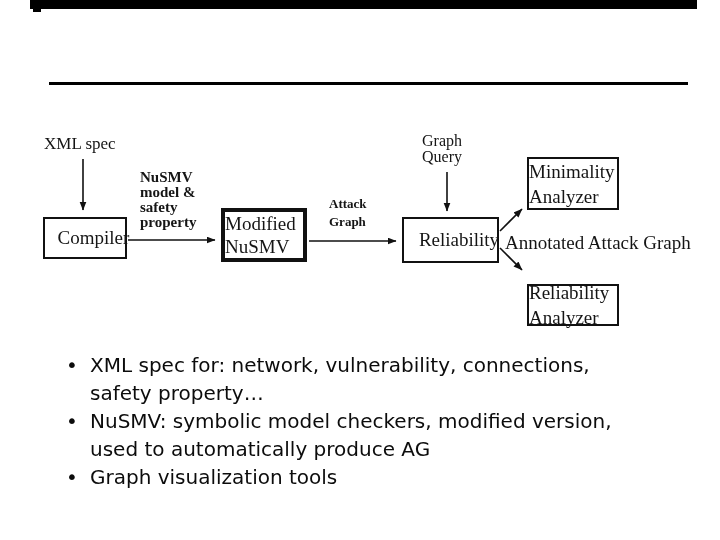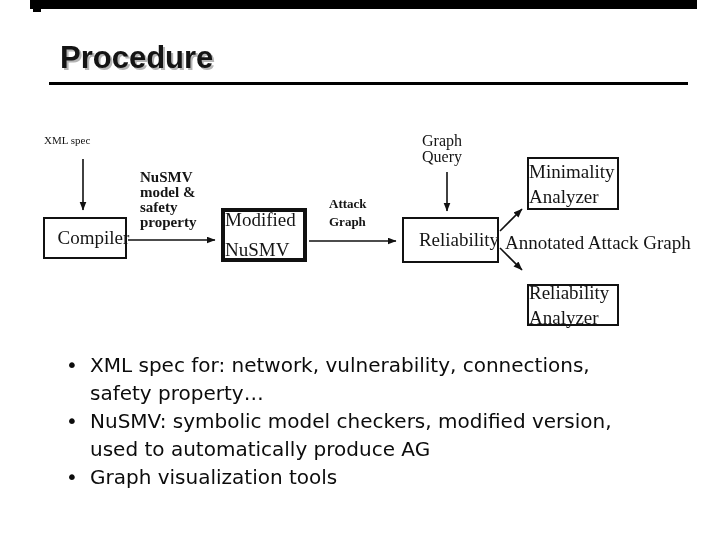--- a/index.html
+++ b/index.html
@@ -17,35 +17,35 @@
     font-size:31px; font-weight:700; color:#141414;
     text-shadow:2px 2px 0 #b5b5b5; letter-spacing:0px;
   }
   .title-underline { position:absolute; left:49px; top:82px; width:639px; height:3px; background:#000; }
 
   
   .diagram { position:absolute; left:0; top:0; width:720px; height:540px; }
   .arrows { position:absolute; left:0; top:0; pointer-events:none; }
 
   .dg { position:absolute; font-family:"Liberation Serif", serif; color:#151515; white-space:pre-line; }
-  .lbl-xmlspec   { left:44px;  top:134px; font-size:11px; }
+  .lbl-xmlspec   { left:44px;  top:134px; font-size:17px; }
   .lbl-nusmv     { left:140px; top:170px; font-size:15px; line-height:15px; font-weight:700; }
   .lbl-attack    { left:329px; top:195px; font-size:13px; line-height:18px; font-weight:700; }
   .lbl-query     { left:422px; top:133px; font-size:16px; line-height:16px; }
   .lbl-annotated { left:505px; top:232px; font-size:19px; white-space:nowrap; }
 
   .node {
     position:absolute; box-sizing:border-box; background:#fff;
     border:2px solid #111; font-family:"Liberation Serif", serif; color:#151515;
     display:flex; align-items:center; font-size:19px; white-space:pre-line; line-height:24px;
   }
   .node.center { justify-content:center;padding-left:17px; }
   .node.leftpad { }
   .node-compiler    { left:43px;  top:217px; width:84px; height:42px; }
-  .node-modified    { left:221px; top:208px; width:86px; height:54px; border-width:4px; line-height:30px; }
+  .node-modified    { left:221px; top:208px; width:86px; height:54px; border-width:4px; line-height:23px; }
   .node-decompiler  { left:402px; top:217px; width:97px; height:46px; }
   .node-minimality  { left:527px; top:157px; width:92px; height:53px; line-height:25px; }
   .node-reliability { left:527px; top:284px; width:92px; height:42px; line-height:25px; }
 
   
   .bullets {
     position:absolute; left:58px; top:351px; width:612px;
     list-style:none; margin:0; padding:0;
     font-family:"DejaVu Sans", sans-serif; font-size:20px; line-height:28px; color:#0c0c0c;
   }
@@ -54,21 +54,20 @@
   .bullets .btxt { white-space:pre-line; }
 </style>
 </head>
 <body>
 
 <div class="slide">
 
   <div class="top-bar"></div>
   <div class="top-bar-nub"></div>
 
-  <div class="title">Procedure</div>
   <div class="title-underline"></div>
 
   <div class="diagram">
 
     <svg class="arrows" width="720" height="540" viewBox="0 0 720 540" xmlns="http://www.w3.org/2000/svg">
       <defs>
         <marker id="ah" markerWidth="10" markerHeight="8" refX="8.5" refY="3.5" orient="auto" markerUnits="userSpaceOnUse">
           <path d="M0,0 L9,3.5 L0,7 Z" fill="#111"></path>
         </marker>
       </defs>

